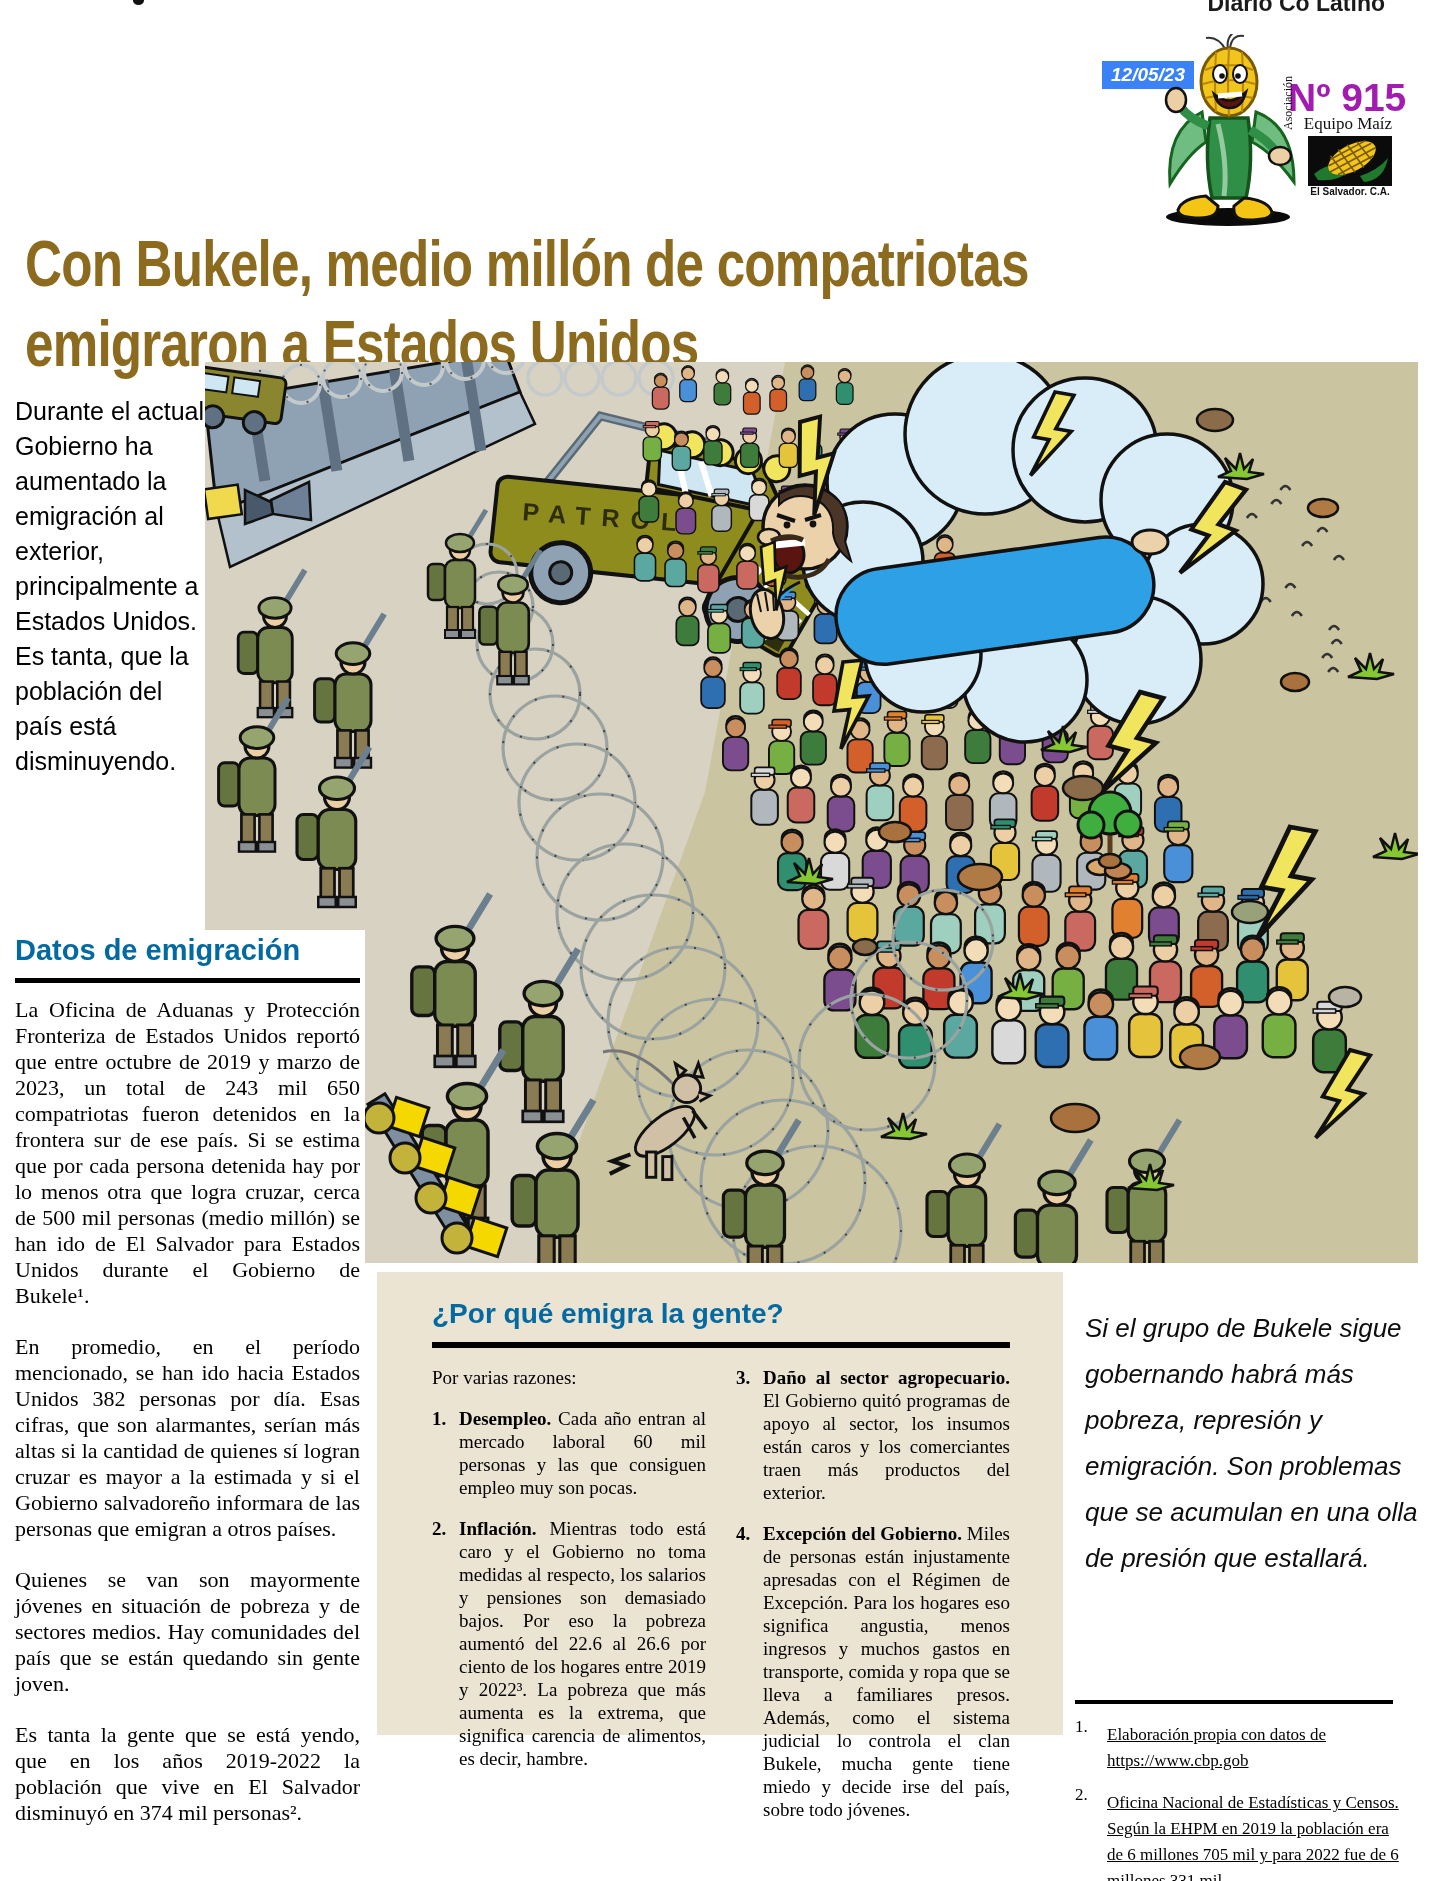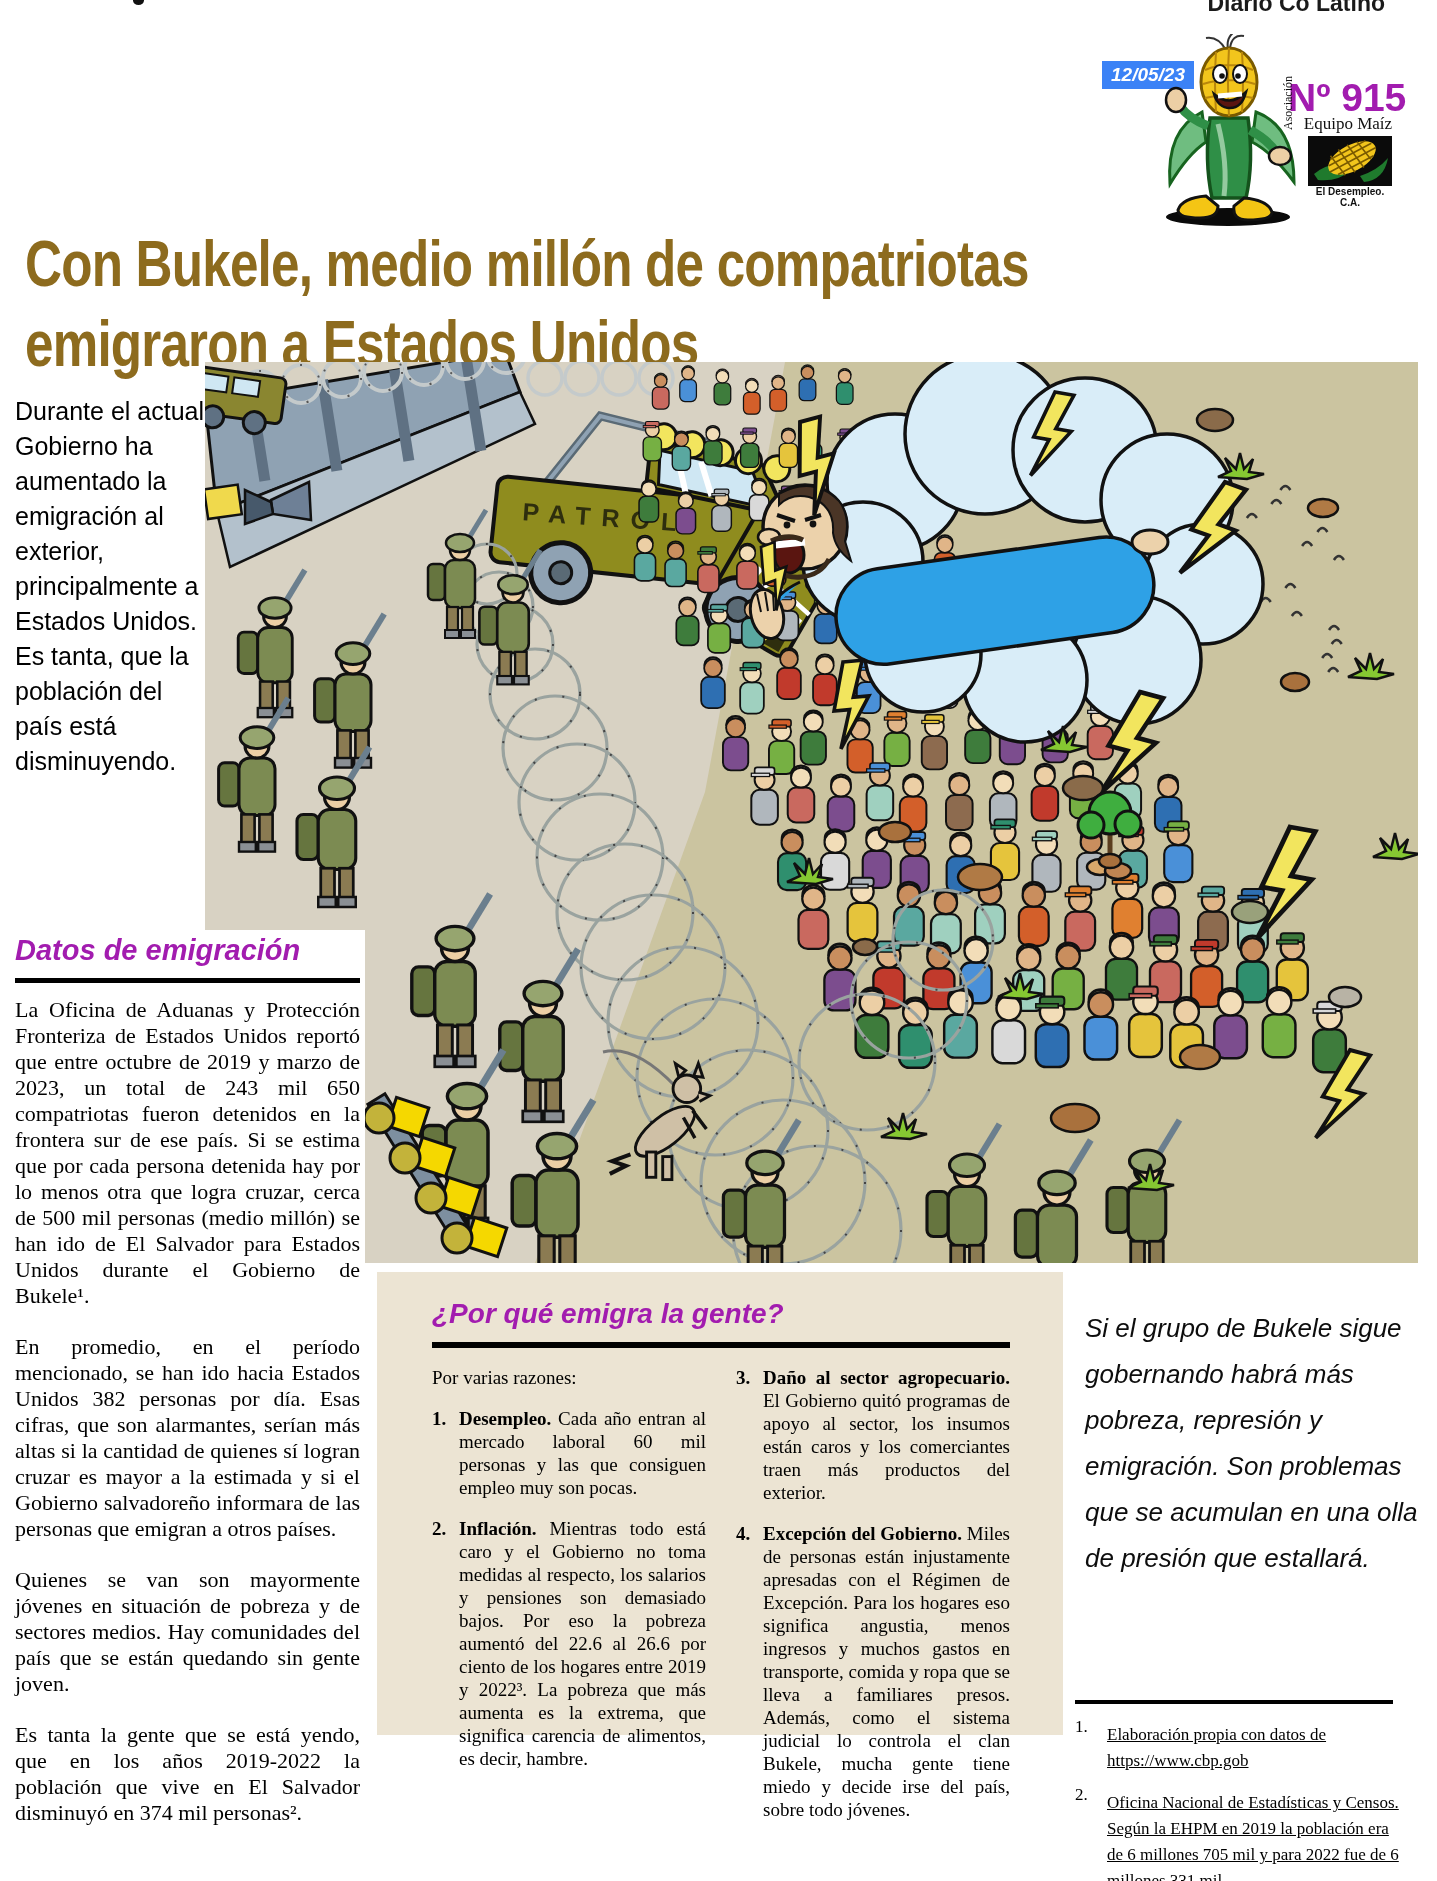--- a/index.html
+++ b/index.html
@@ -22,21 +22,21 @@
   .logo-box{position:relative;margin:2px 0 0 16px;width:84px;height:50px;background:#0b0b0b;}
   .logo-assoc{position:absolute;left:-11px;top:16px;transform:rotate(-90deg);transform-origin:left top;
         font-family:"Liberation Serif",serif;font-size:12px;color:#111;white-space:nowrap;}
   .logo-country{margin-left:16px;width:84px;text-align:center;font-size:10px;font-weight:bold;color:#111;}
   
   .headline{position:absolute;left:25px;top:224px;width:1400px;font-weight:bold;
         font-size:64px;line-height:80px;letter-spacing:-1px;transform:scale(0.80,1);transform-origin:left top;white-space:nowrap;}
   
   .intro{position:absolute;left:15px;top:394px;width:196px;font-size:25px;line-height:35px;color:#000;}
   
-  .section-heading{font-weight:bold;font-size:29px;color:#a21caf;font-style:italic;}
+  .section-heading{font-weight:bold;font-size:29px;color:#0369a1;}
   .datos-heading{position:absolute;left:15px;top:934px;}
   .datos-rule{position:absolute;left:15px;top:978px;width:345px;height:5px;background:#000;}
   .datos-body{position:absolute;left:15px;top:997px;width:345px;font-family:"Liberation Serif",serif;
         font-size:22px;line-height:26px;text-align:justify;}
   .datos-body p{margin:0 0 25px 0;}
   
   .reasons-box{position:absolute;left:377px;top:1272px;width:686px;height:463px;background:#ece4d3;}
   .reasons-heading{position:absolute;left:55px;top:26px;font-size:28px;}
   .reasons-rule{position:absolute;left:55px;top:70px;width:578px;height:6px;background:#000;}
   .reasons-cols{position:absolute;left:55px;top:94px;width:578px;display:flex;gap:30px;}
@@ -98,21 +98,21 @@
     <div class="logo-box">
       <svg width="84" height="50" viewBox="0 0 84 50">
         <path d="M6,38 Q26,22 44,34 Q30,46 10,44 Z" fill="#1f7a2d"></path>
         <g transform="translate(44,22) rotate(-28)">
           <ellipse cx="0" cy="0" rx="26" ry="13" fill="#f2c51c"></ellipse>
           <path d="M-24,-4 L24,-4 M-26,2 L26,2 M-20,-9 L20,-9 M-20,8 L20,8 M-18,-12 L-14,12 M-8,-14 L-4,14 M2,-14 L6,14 M12,-12 L16,10" stroke="#7a5a00" stroke-width="1.6" fill="none"></path>
         </g>
         <path d="M52,40 Q70,34 80,22 Q76,44 56,46 Z" fill="#1f7a2d"></path>
       </svg>
     </div>
-    <div class="logo-country">El Desempleo. C.A.</div>
+    <div class="logo-country">El Salvador. C.A.</div>
   </div>
 
   <div class="headline" id="headline" style="color: rgb(141, 107, 30);">
     <div>Con Bukele, medio millón de compatriotas</div>
     <div>emigraron a Estados Unidos</div>
   </div>
 
   <div class="intro">Durante el actual Gobierno ha aumentado la emigración al exterior, principalmente a Estados Unidos. Es tanta, que la población del país está disminuyendo.</div>
 
   <svg class="illustration" id="illu" width="1213" height="901" viewBox="0 0 1213 901">

